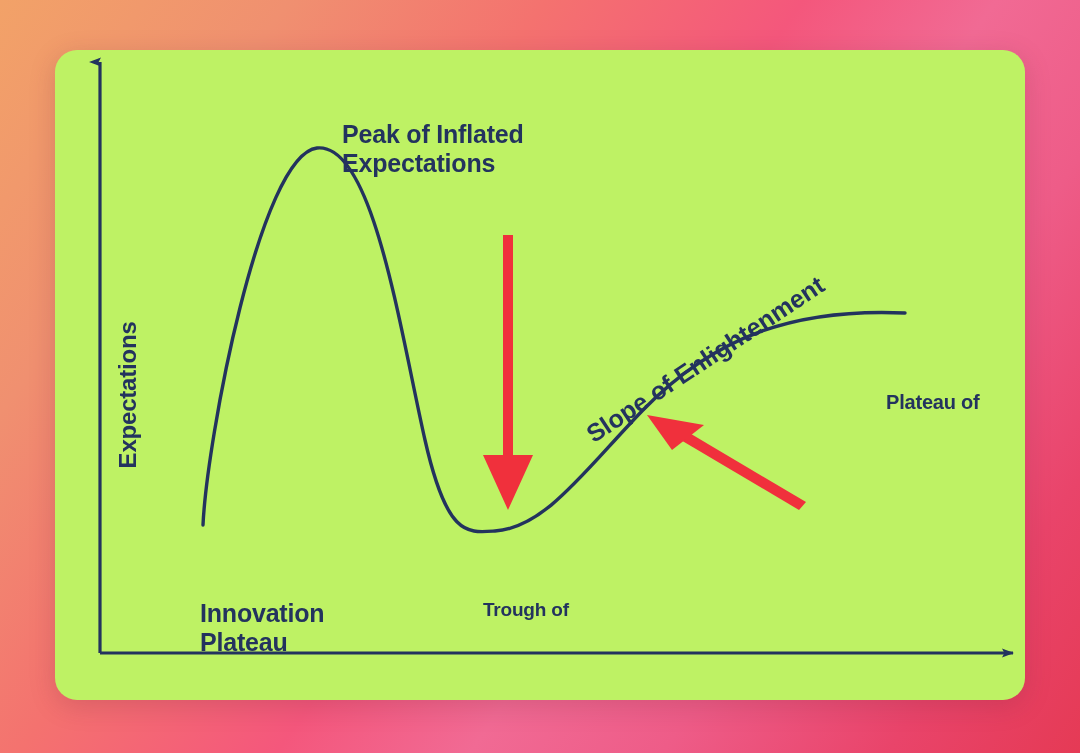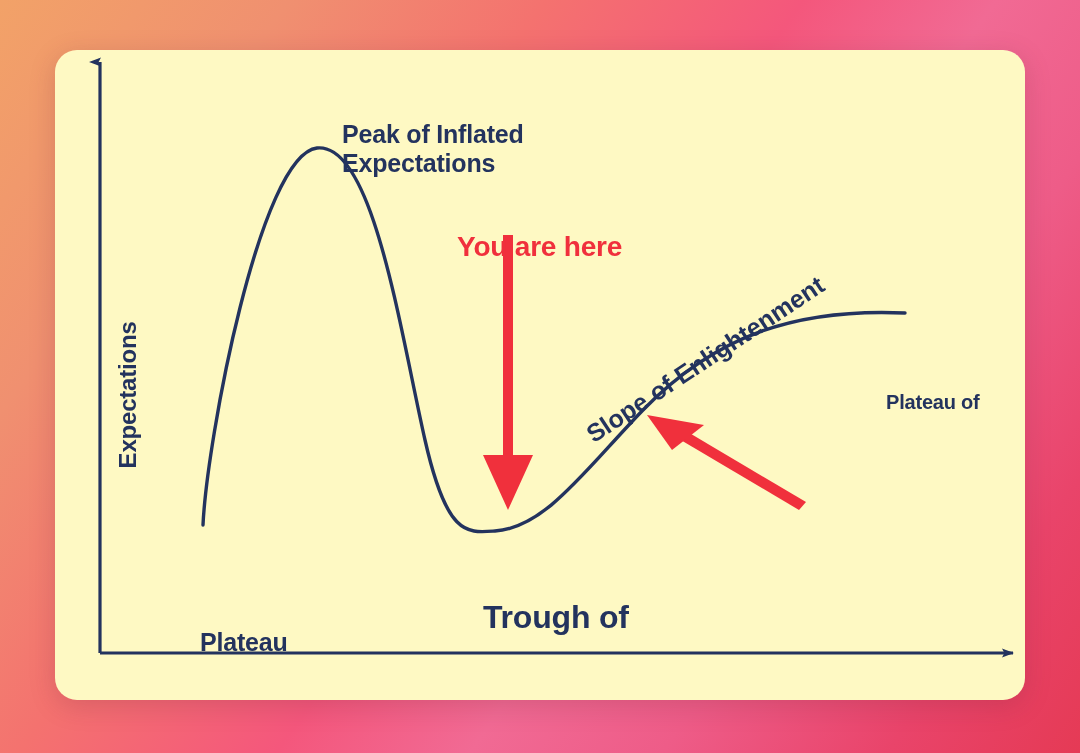--- a/index.html
+++ b/index.html
@@ -30,21 +30,21 @@
     height: 753px;
   }
 
   
   #card {
     position: absolute;
     left: 55px;
     top: 50px;
     width: 970px;
     height: 650px;
-    background: #fef9c3;
+    background: #bef264;
     border-radius: 22px;
     box-shadow: 0 6px 26px rgba(120, 40, 60, 0.22);
     overflow: hidden;
   }
 
   
   #chart-svg {
     position: absolute;
     left: 0;
     top: 0;
@@ -72,21 +72,21 @@
     font-size: 25px;
   }
   #label-innovation {
     left: 145px;
     top: 549px;
     font-size: 25px;
   }
   #label-trough {
     left: 428px;
     top: 549px;
-    font-size: 32px;
+    font-size: 19px;
   }
   #label-plateau {
     left: 831px;
     top: 341px;
     font-size: 20px;
   }
   #label-badnews {
     left: 402px;
     top: 146px;
     font-size: 28px;
@@ -155,27 +155,27 @@
 
       <g>
         <path d="M744 460 L751 452 L626 378 L619 386 Z" fill="#F0303C"></path>
         <path d="M592 365 L649 375 L617 400 Z" fill="#F0303C"></path>
       </g>
 
     </svg>
 
     <div class="lbl" id="label-peak"><span>Peak of Inflated</span><br><span>Expectations</span></div>
 
-    <div class="lbl" id="label-innovation"><br><span>Plateau</span></div>
+    <div class="lbl" id="label-innovation"><span>Innovation</span><br><span>Plateau</span></div>
 
     <div class="lbl" id="label-trough"><span>Trough of</span><br></div>
 
     <div class="lbl" id="label-plateau"><span>Plateau of</span><br></div>
 
     <div class="lbl" id="label-slope">Slope of Enlightenment</div>
 
-    <div class="lbl red" id="label-badnews"><br><span>You are here</span></div>
+    <div class="lbl red" id="label-badnews"><br></div>
 
 
     <div class="lbl" id="label-yaxis">Expectations</div>
 
   </div>
 </div>
 
 </body></html>

